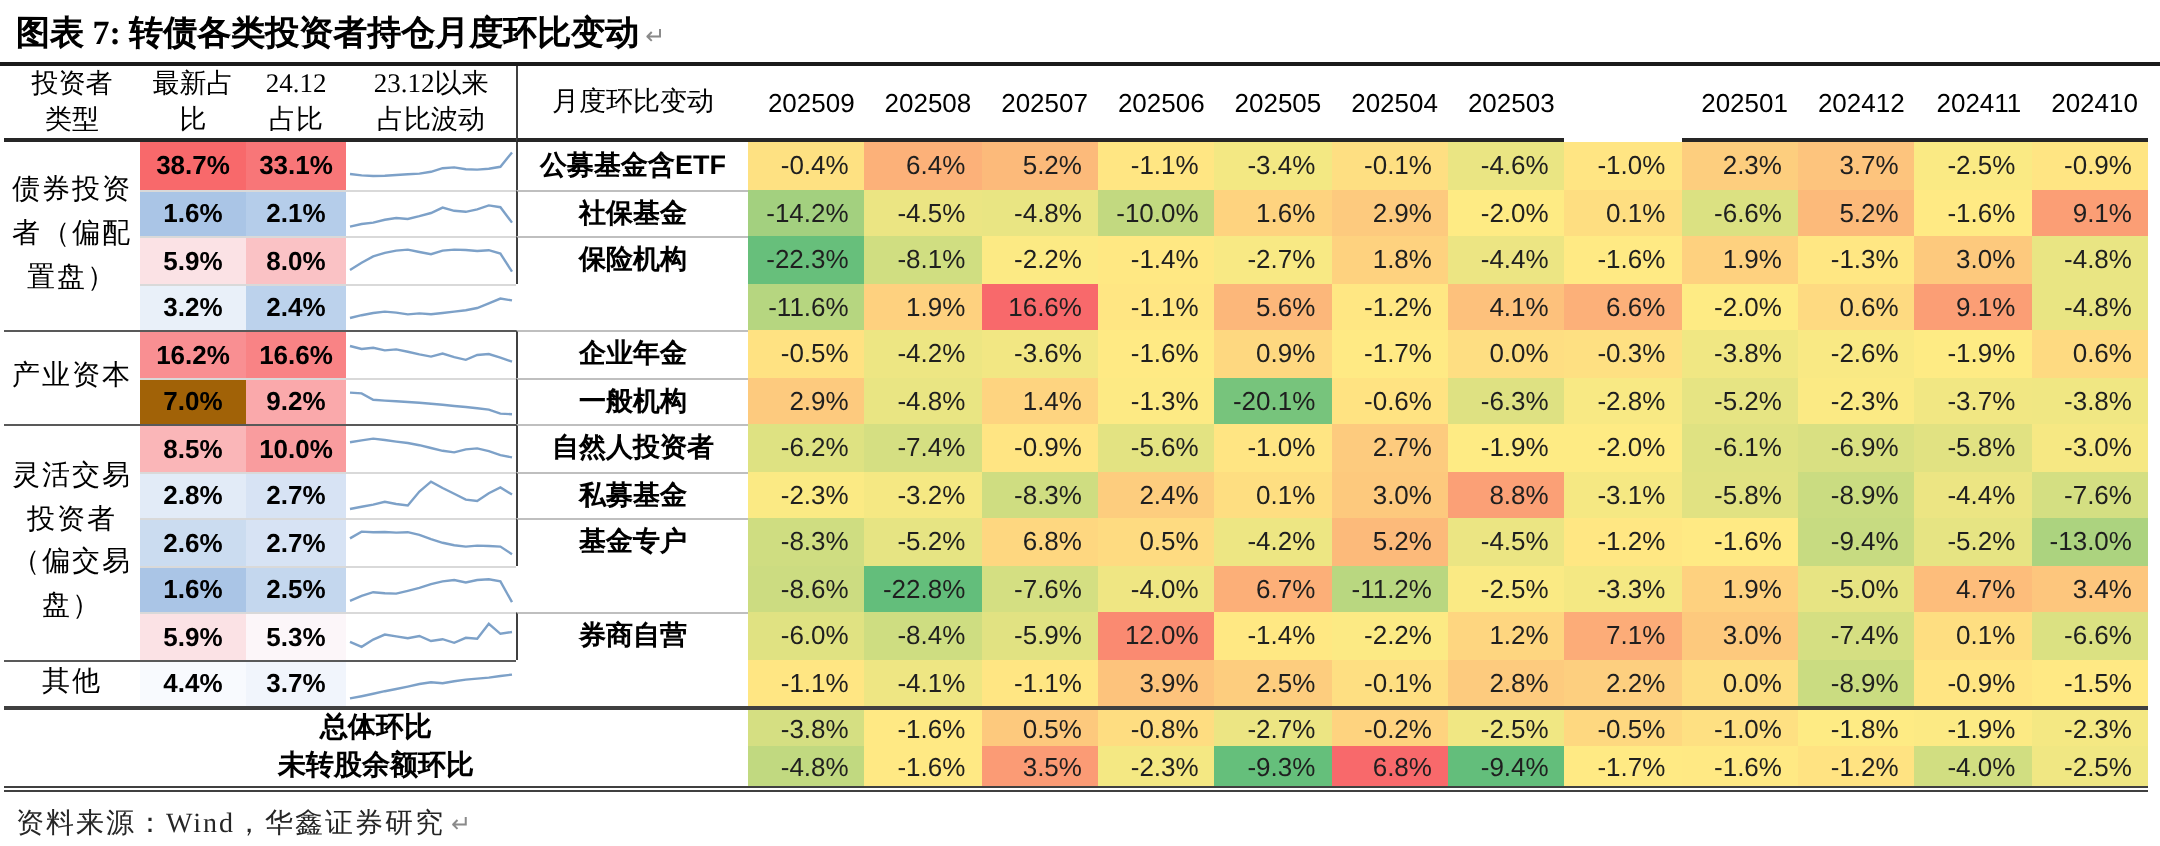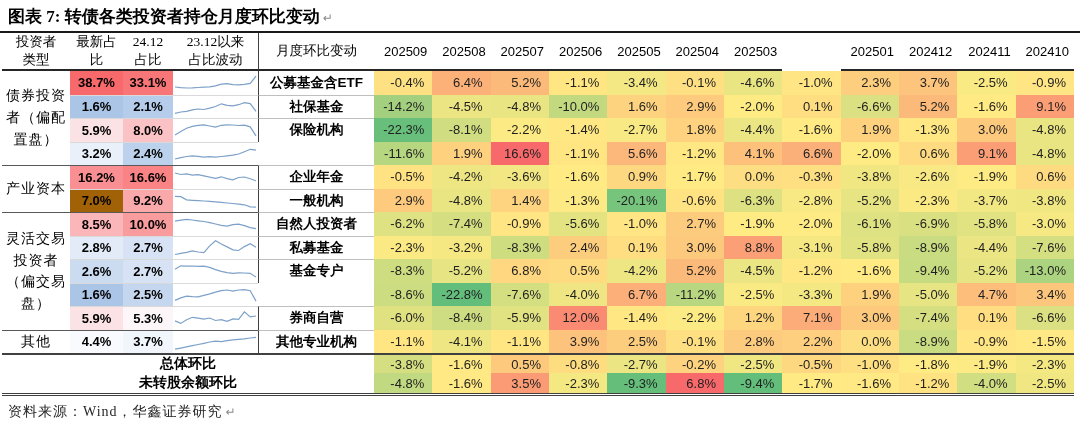--- a/index.html
+++ b/index.html
@@ -283,21 +283,20 @@
       <div class="cell val" style="grid-area: 12 / 15; background: rgb(213, 223, 130);">-7.4%</div>
       <div class="cell val" style="grid-area: 12 / 16; background: rgb(254, 222, 129);">0.1%</div>
       <div class="cell val" style="grid-area: 12 / 17; background: rgb(219, 225, 130);">-6.6%</div>
       <div class="cell share" style="grid-area: 13 / 2; background: rgb(248, 250, 254); border-top: 1px solid rgb(89, 89, 89);">4.4%</div>
       <div class="cell share" style="grid-area: 13 / 3; background: rgb(241, 245, 252); border-top: 1px solid rgb(89, 89, 89);">3.7%</div>
       <div class="cell spark" style="grid-area: 13 / 4; border-top: 1px solid rgb(89, 89, 89);">
         <svg width="85" height="22" viewBox="0 0 85 22">
           <polyline points="2.0,18.2 7.8,17.1 13.6,15.9 19.4,14.6 25.1,13.5 30.9,12.3 36.7,11.0 42.5,10.1 48.3,10.6 54.1,9.6 59.9,8.8 65.6,8.3 71.4,7.8 77.2,7.0 83.0,6.3" fill="none" stroke="#7DA1C8" stroke-width="1.2"></polyline>
         </svg>
       </div>
-      <div class="cell rlabel" style="grid-area: 13 / 5; border-top: 1px solid rgb(191, 191, 191);">其他专业机构</div>
       <div class="cell val" style="grid-area: 13 / 6; background: rgb(255, 230, 131);">-1.1%</div>
       <div class="cell val" style="grid-area: 13 / 7; background: rgb(238, 230, 131);">-4.1%</div>
       <div class="cell val" style="grid-area: 13 / 8; background: rgb(255, 230, 131);">-1.1%</div>
       <div class="cell val" style="grid-area: 13 / 9; background: rgb(253, 195, 124);">3.9%</div>
       <div class="cell val" style="grid-area: 13 / 10; background: rgb(253, 205, 126);">2.5%</div>
       <div class="cell val" style="grid-area: 13 / 11; background: rgb(254, 223, 130);">-0.1%</div>
       <div class="cell val" style="grid-area: 13 / 12; background: rgb(253, 203, 126);">2.8%</div>
       <div class="cell val" style="grid-area: 13 / 13; background: rgb(253, 207, 127);">2.2%</div>
       <div class="cell val" style="grid-area: 13 / 14; background: rgb(254, 222, 130);">0.0%</div>
       <div class="cell val" style="grid-area: 13 / 15; background: rgb(202, 220, 129);">-8.9%</div>

